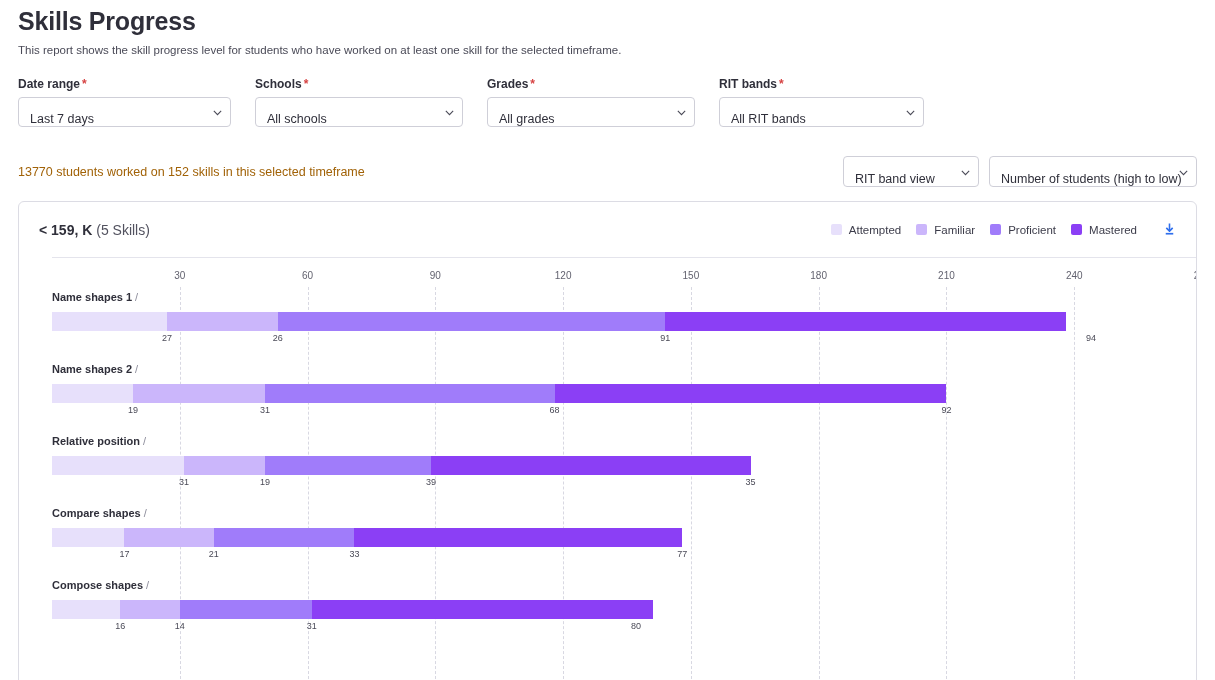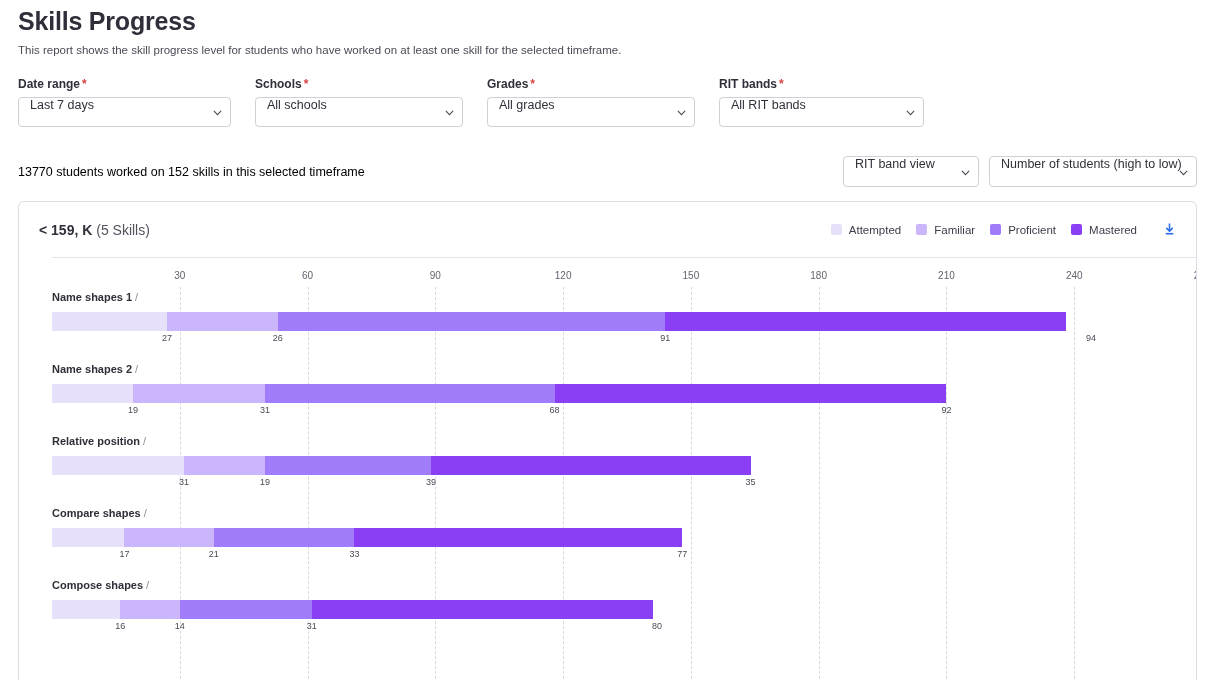--- a/index.html
+++ b/index.html
@@ -25,42 +25,42 @@
   
   .filters { display: flex; margin-top: 20px; }
   .filter { display: flex; flex-direction: column; margin-right: 24px; }
   .filter-label {
     font-size: 12px; font-weight: bold; color: #2f2f3a; margin-bottom: 6px;
     line-height: 14px; white-space: nowrap;
   }
   .req { color: #d64242; font-weight: bold; margin-left: 2px; }
   .select {
     position: relative; height: 30px; border: 1px solid #cfcfd8; border-radius: 4px;
-    background: #fff; display: flex; align-items: flex-start;
+    background: #fff; display: flex; align-items: flex-end;
     padding: 0 26px 0 11px; font-size: 12.5px; color: #2f2f3a;
     cursor: pointer; white-space: nowrap;
   }
   .caret {
     position: absolute; right: 9px; top: 50%; width: 9px; height: 9px;
     margin-top: -5px; pointer-events: none;
   }
   .caret svg { display: block; }
 
   .f-date .select   { width: 213px; }
   .f-school .select { width: 208px; }
   .f-grade .select  { width: 208px; }
   .f-area .select   { width: 213px; }
   .f-rit .select    { width: 205px; }
 
   
   .summary-row {
     display: flex; align-items: center; justify-content: space-between;
     margin-top: 29px;
   }
-  .summary-text { font-size: 12.5px; color: #000000; }
+  .summary-text { font-size: 12.5px; color: #a16207; }
   .view-controls { display: flex; gap: 10px; }
   .view-controls .select { height: 31px; font-size: 12.5px; }
   .v-band .select { width: 136px; }
   .v-sort .select { width: 208px; }
 
   
   .card {
     margin-top: 14px; border: 1px solid #dcdce4; border-radius: 6px;
     background: #fff; height: 538px; position: relative; overflow: hidden;
   }
@@ -309,21 +309,21 @@
               <div class="seg" title="Familiar: 21" style="width: 89.4444px; background: rgb(203, 182, 251);"></div>
               <div class="seg" title="Proficient: 33" style="width: 140.556px; background: rgb(160, 124, 250);"></div>
               <div class="seg" title="Mastered: 77" style="width: 327.963px; background: rgb(139, 63, 245);"></div>
             </div>
           </div>
           <div class="row" style="top: 322px; height: 56px;">
             <div class="row-label"><span>Compose shapes</span><span class="slash">/</span></div>
             <div class="seg-label" style="left: 68.1481px;">16</div>
             <div class="seg-label" style="left: 127.778px;">14</div>
             <div class="seg-label" style="left: 259.815px;">31</div>
-            <div class="seg-label" style="left: 605px;">80</div>
+            <div class="seg-label" style="left: 584px;">80</div>
             <div class="bar">
               <div class="seg" title="Attempted: 16" style="width: 68.1481px; background: rgb(231, 224, 251);"></div>
               <div class="seg" title="Familiar: 14" style="width: 59.6296px; background: rgb(203, 182, 251);"></div>
               <div class="seg" title="Proficient: 31" style="width: 132.037px; background: rgb(160, 124, 250);"></div>
               <div class="seg" title="Mastered: 80" style="width: 340.741px; background: rgb(139, 63, 245);"></div>
             </div>
           </div>
         </div>
     </div>
   </div>

